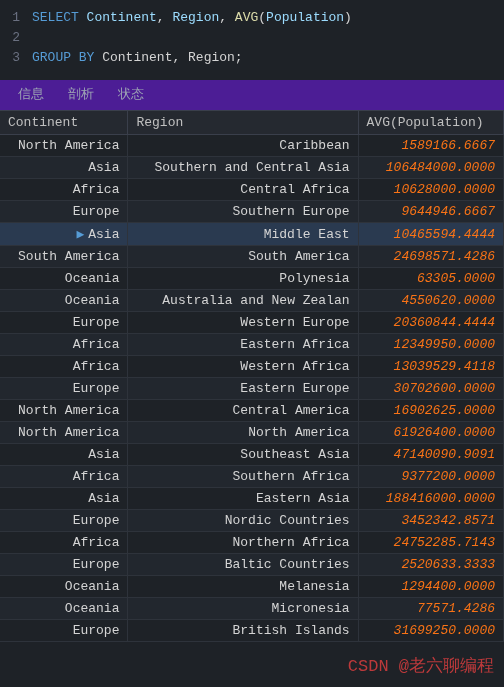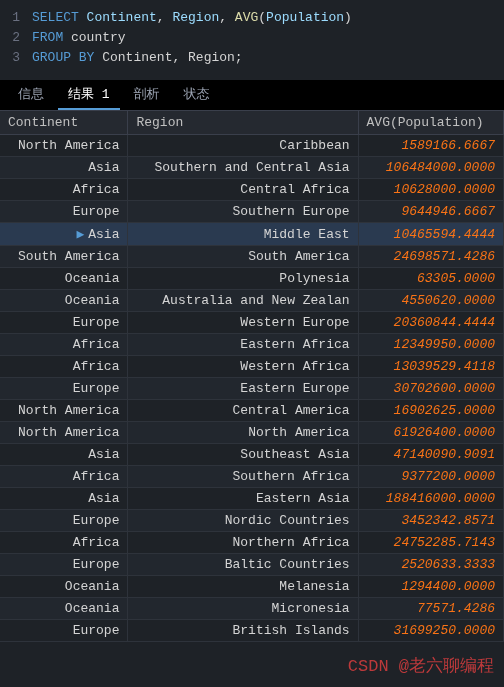--- a/index.html
+++ b/index.html
@@ -36,21 +36,21 @@
       color: #d4d4d4;
     }
 
     .kw { color: #569cd6; }
     .fn { color: #dcdcaa; }
     .id { color: #9cdcfe; }
 
     .tabs-section {
       display: flex;
       border-bottom: 1px solid #3a3f4b;
-      background-color: #000000;
+      background-color: #4c1d95;
       padding: 0 8px;
       gap: 4px;
     }
 
     .tab {
       padding: 5px 10px;
       cursor: pointer;
       color: #9da5b4;
       font-size: 13px;
       border-bottom: 2px solid transparent;
@@ -128,31 +128,29 @@
 </head>
 <body>
 
 <div class="code-section">
 <div class="code-line">
       <span class="line-number">1</span>
       <span class="code-text"><span class="kw">SELECT </span><span class="id">Continent</span><span>, </span><span class="id">Region</span><span>, </span><span class="fn">AVG</span><span>(</span><span class="id">Population</span><span>)</span></span>
     </div>
     <div class="code-line">
       <span class="line-number">2</span>
-      <span class="code-text"><span class="kw">FROM </span><span>country</span></span>
     </div>
     <div class="code-line">
       <span class="line-number">3</span>
       <span class="code-text"><span class="kw">GROUP BY </span><span>Continent, Region;</span></span>
     </div>
   </div>
 
 <div class="tabs-section">
 <div class="tab">信息</div>
-    <div class="tab active">结果 1</div>
     <div class="tab">剖析</div>
     <div class="tab">状态</div>
   </div>
 
 <div class="table-container">
   <table>
     <thead>
       <tr>
           <th>Continent</th>
           <th>Region</th>

